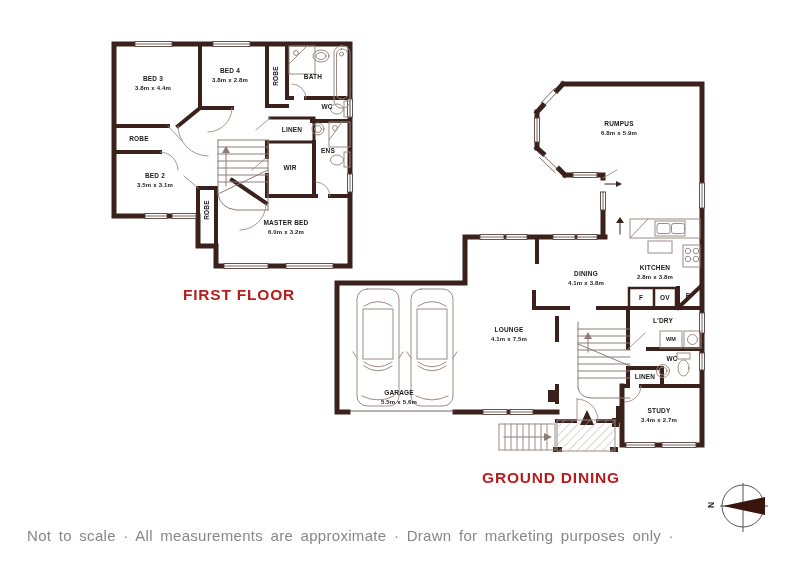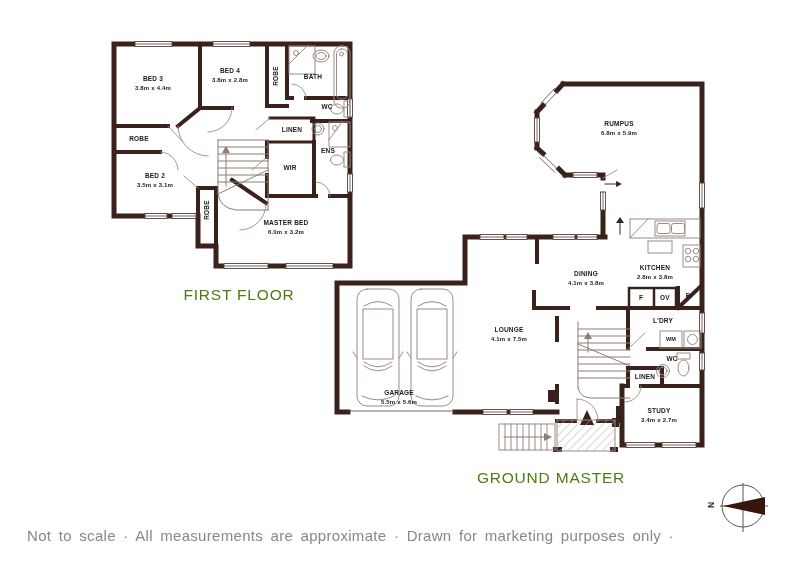--- a/index.html
+++ b/index.html
@@ -3,22 +3,22 @@
 <meta charset="utf-8">
 <style>
   html,body{margin:0;padding:0;background:#ffffff;}
   .page{position:relative;width:800px;height:565px;background:#ffffff;overflow:hidden;
         font-family:"Liberation Sans",sans-serif;}
   svg{position:absolute;left:0;top:0;}
   .room-label{position:absolute;transform:translate(-50%,-50%);text-align:center;
     font-size:6.5px;font-weight:bold;color:#1a1a1a;line-height:1.35;letter-spacing:.2px;white-space:nowrap;}
   .room-label .room-dims{font-size:6px;font-weight:bold;color:#222;}
   .v-label{transform:translate(-50%,-50%) rotate(-90deg);}
-  .floor-title{position:absolute;transform:translate(-50%,-50%);font-size:15.5px;font-weight:normal;
-    color:#4d7c0f;letter-spacing:.8px;white-space:nowrap;}
+  .floor-title{position:absolute;transform:translate(-50%,-50%);font-size:15.5px;font-weight:bold;
+    color:#b91c1c;letter-spacing:.8px;white-space:nowrap;}
   .disclaimer{position:absolute;left:27px;top:527px;font-size:15px;color:#878787;
     letter-spacing:.3px;word-spacing:3px;white-space:nowrap;}
   .north-label{position:absolute;left:706px;top:498px;width:14px;height:14px;
     transform:rotate(-90deg);font-size:8.5px;font-weight:bold;color:#2b2b2b;text-align:center;}
 </style>
 </head>
 <body>
 
 <div class="page">
 
@@ -358,18 +358,18 @@
   <div class="room-dims">3.4m x 2.7m</div>
 </div>
 <div class="room-label" style="left:509px;top:334px">
   <div>LOUNGE</div>
   <div class="room-dims">4.1m x 7.5m</div>
 </div>
 <div class="room-label" style="left:399px;top:397px">
   <div>GARAGE</div>
   <div class="room-dims">5.5m x 5.6m</div>
 </div>
-<div class="floor-title" style="left:551px;top:478px">GROUND MASTER</div>
+<div class="floor-title" style="left:551px;top:478px">GROUND DINING</div>
 
 <div class="disclaimer">Not to scale · All measurements are approximate · Drawn for marketing purposes only ·</div>
 <div class="north-label">N</div>
 
 </div>
 
 </body></html>

